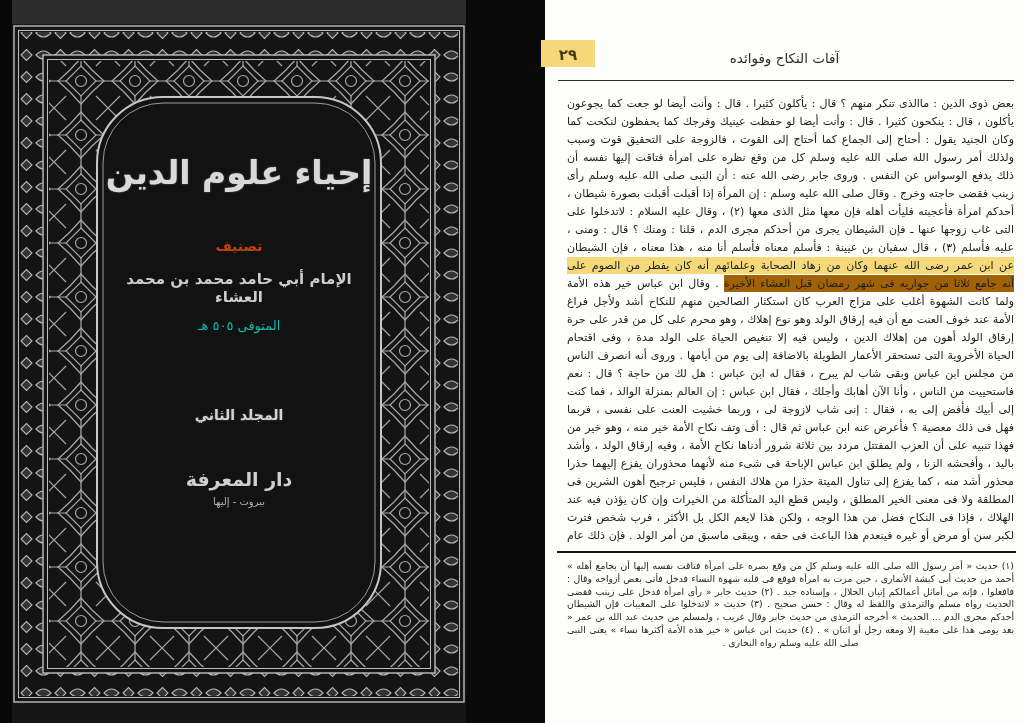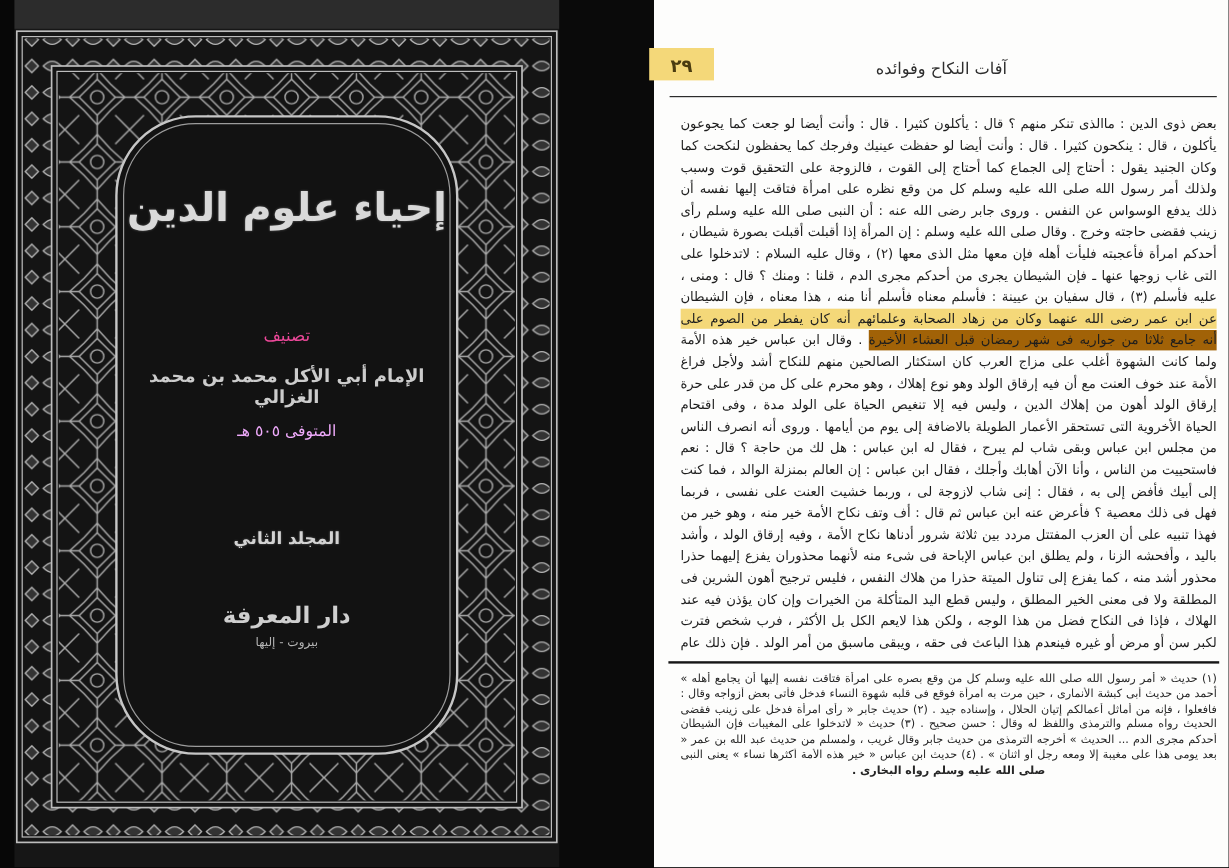--- a/index.html
+++ b/index.html
@@ -8,23 +8,23 @@
          font-family:"DejaVu Sans",sans-serif;background:#111;}
 
   
   .cover{position:absolute;left:0;top:0;width:545px;height:723px;background:#141414;}
   .cover-svg{position:absolute;left:0;top:0;}
   .panel-text{position:absolute;left:100px;top:92px;width:278px;height:525px;
               display:flex;flex-direction:column;align-items:center;text-align:center;
               color:#cfcfcf;z-index:3;}
   .c-title{font-size:33px;font-weight:bold;line-height:1.15;margin-top:62px;
            color:#d9d9d9;text-shadow:0 0 2px rgba(255,255,255,.35);}
-  .c-byline{font-size:14px;margin-top:80px;color:#ec4899;}
+  .c-byline{font-size:14px;margin-top:46px;color:#c2410c;font-weight:bold;}
   .c-author{font-size:15px;font-weight:bold;margin-top:16px;color:#cccccc;}
-  .c-died{font-size:13px;margin-top:12px;color:#f0abfc;}
+  .c-died{font-size:13px;margin-top:12px;color:#14b8a6;}
   .c-volume{font-size:14px;font-weight:bold;margin-top:74px;color:#d3d3d3;
             text-shadow:0 0 2px rgba(255,255,255,.3);}
   .c-publisher{font-size:19px;font-weight:bold;margin-top:45px;color:#cfcfcf;}
   .c-city{font-size:10px;margin-top:6px;color:#b5b5b5;letter-spacing:1px;}
 
   
   .page{position:absolute;left:545px;top:0;width:479px;height:723px;background:#fdfdfc;
         direction:rtl;color:#1f1f1f;}
   .page-head{position:relative;height:80px;}
   .chapter-title{position:absolute;top:50px;right:0;left:0;text-align:center;
@@ -36,21 +36,21 @@
 
   .body-text{position:absolute;top:95px;right:10px;left:22px;}
   .bline{height:18px;line-height:18px;font-size:11px;overflow:hidden;
          text-align:justify;text-align-last:justify;white-space:normal;color:#1d1d1d;}
   .hl{background:#f4d879;box-decoration-break:clone;padding:2px 0;}
 
   .foot-rule{position:absolute;top:551px;right:8px;left:12px;border-top:2.4px solid #161616;}
   .footnotes{position:absolute;top:560px;right:10px;left:22px;}
   .fline{height:12.8px;line-height:12.8px;font-size:9.3px;overflow:hidden;
          text-align:justify;text-align-last:justify;color:#262626;}
-  .fline.center{text-align:center;text-align-last:center;font-weight:bold;}
+  .fline.center{text-align:center;text-align-last:center;}
 </style>
 </head>
 <body>
 
 <div id="stage">
 
   <div class="cover">
     <svg class="cover-svg" width="545" height="723" viewBox="0 0 545 723" aria-hidden="true">
       <defs>
         <pattern id="frieze" width="34" height="22" patternUnits="userSpaceOnUse">
@@ -85,21 +85,21 @@
 
       <rect x="49" y="61" width="380" height="606" fill="url(#girih)"></rect>
 
       <rect x="97" y="97" width="284" height="531" rx="66" fill="#121212" stroke="#c6c6c6" stroke-width="2"></rect>
       <rect x="103" y="103" width="272" height="519" rx="60" fill="#121212" stroke="#9c9c9c" stroke-width="1"></rect>
     </svg>
 
     <div class="panel-text" dir="rtl">
       <div class="c-title">إحياء علوم الدين</div>
       <div class="c-byline">تصنيف</div>
-      <div class="c-author">الإمام أبي الأكل محمد بن محمد الغزالي</div>
+      <div class="c-author">الإمام أبي حامد محمد بن محمد العشاء</div>
       <div class="c-died">المتوفى ٥٠٥ هـ</div>
       <div class="c-volume">المجلد الثاني</div>
       <div class="c-publisher">دار المعرفة</div>
       <div class="c-city">بيروت - إليها</div>
     </div>
   </div>
 
   <div class="page">
     <div class="page-head">
       <div class="chapter-title">آفات النكاح وفوائده</div>

